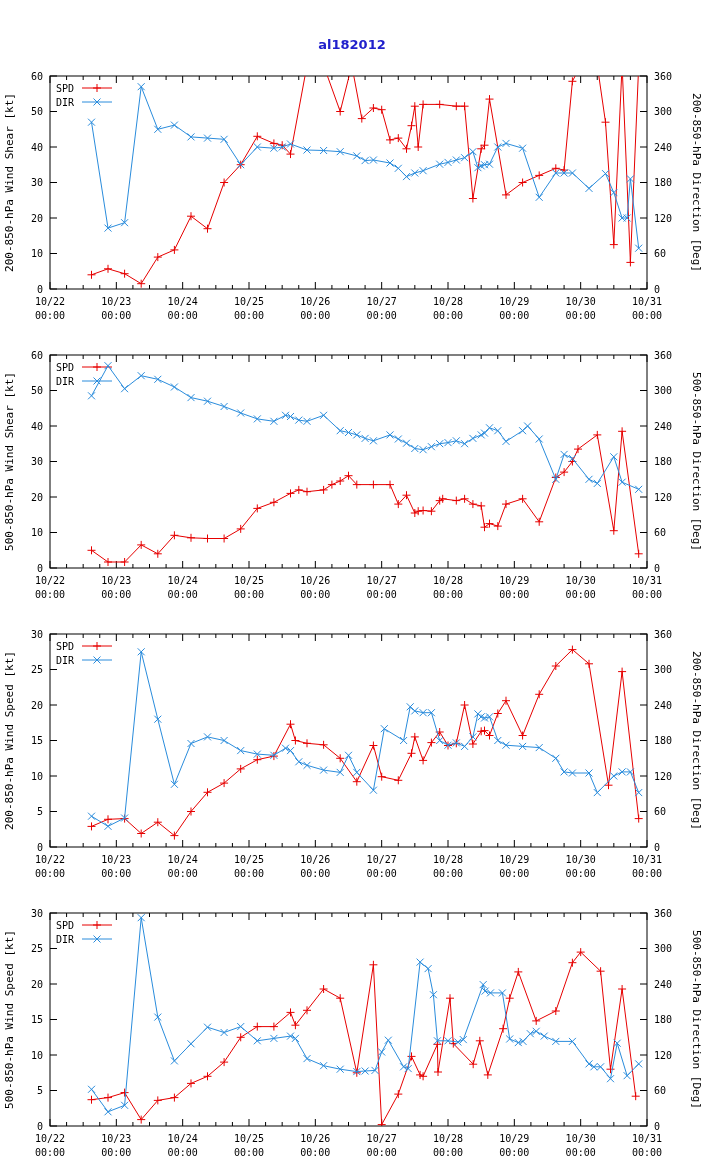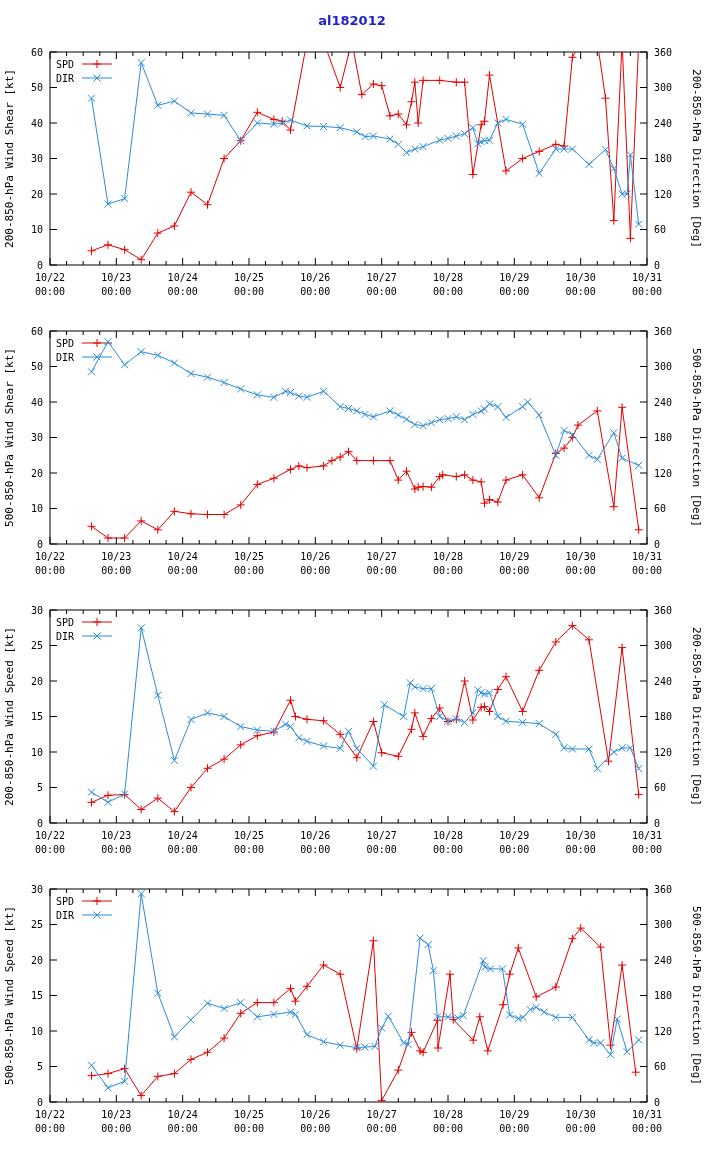--- a/index.html
+++ b/index.html
@@ -1,19 +1,19 @@
 <!DOCTYPE html>
 <html><head>
 <meta charset="utf-8">
 <style>
   html,body{margin:0;padding:0;background:#ffffff;}
   #page{width:704px;height:1156px;background:#ffffff;position:relative;
         font-family:"DejaVu Sans Mono", monospace;}
   #plot-title{height:40px;display:flex;align-items:center;justify-content:center;
-        font-family:"DejaVu Sans", sans-serif;font-size:13px;font-weight:bold;}
+        font-family:"DejaVu Sans", sans-serif;font-size:13px;font-weight:bold;margin-top:24px;}
   .chart-slot{width:704px;height:279px;}
   svg text{font-family:"DejaVu Sans Mono", monospace;fill:#000;}
   svg .tick-label{font-size:10px;}
   svg .axis-label{font-size:11px;}
   svg .legend-label{font-size:10px;}
 </style>
 </head>
 <body>
 
 <div id="page">

